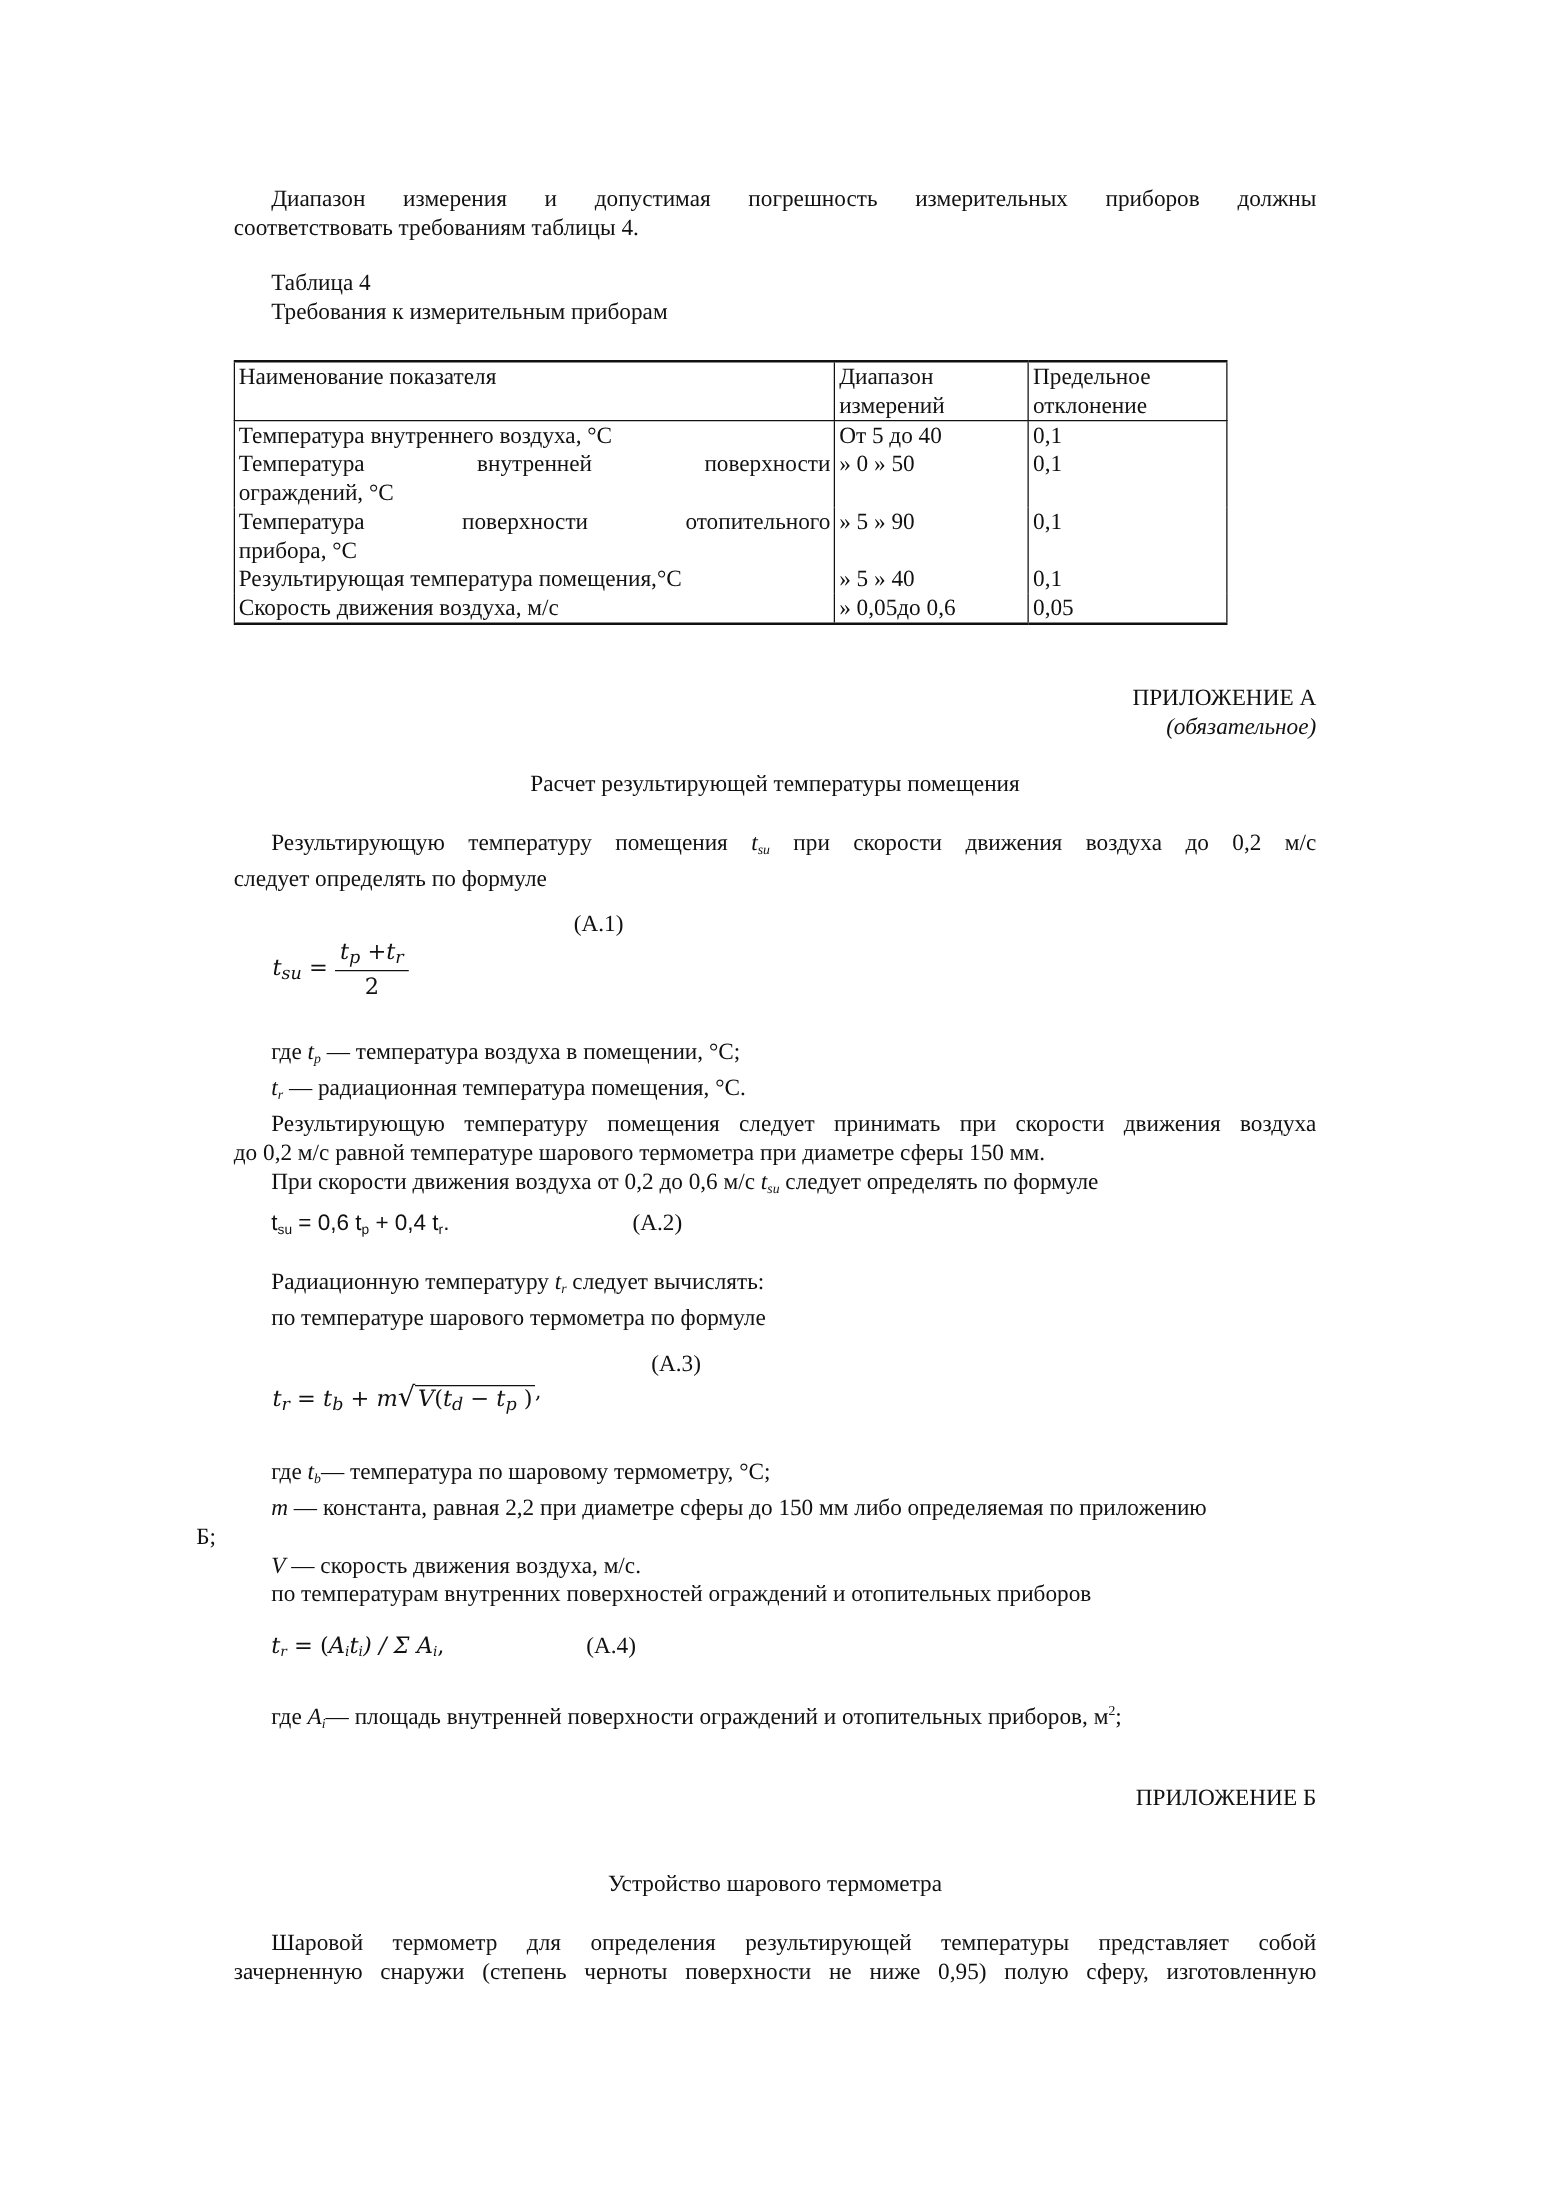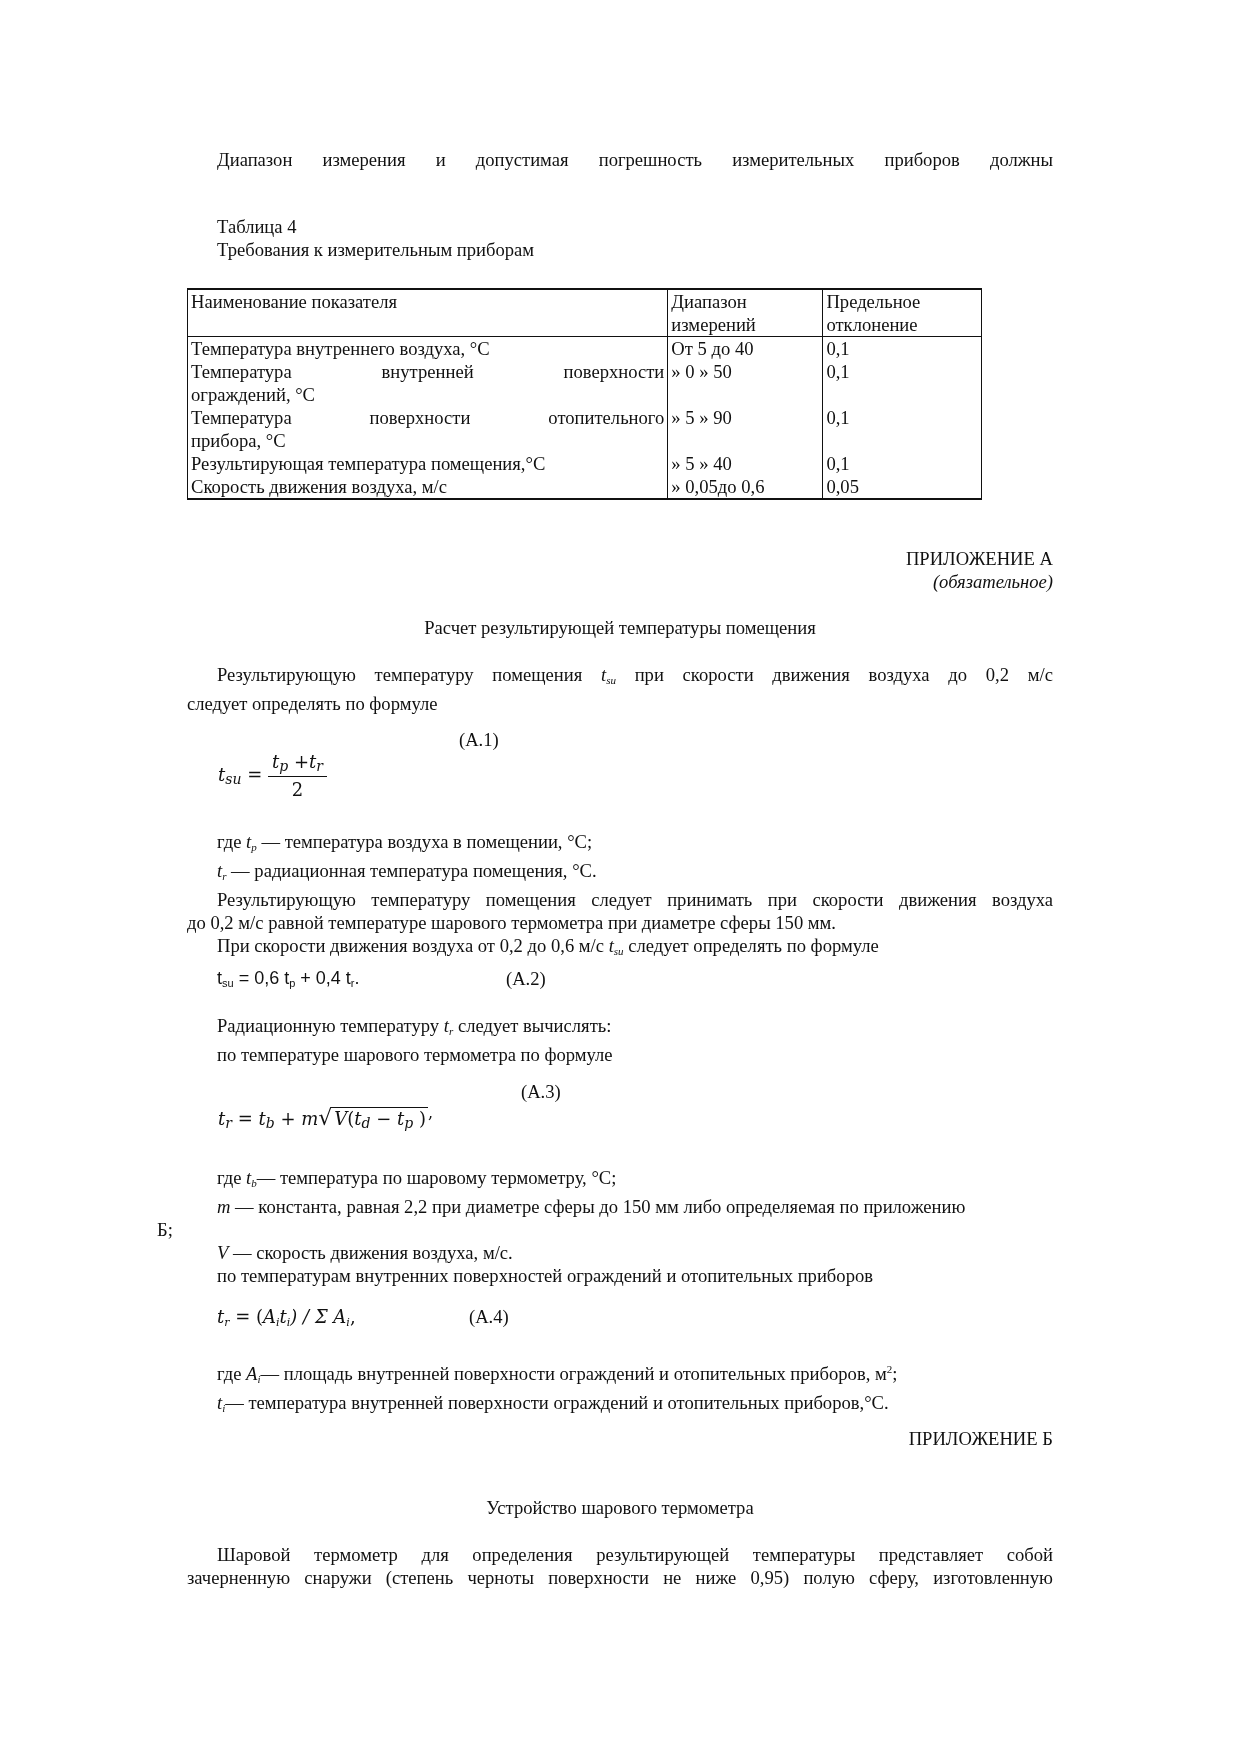--- a/index.html
+++ b/index.html
@@ -42,20 +42,21 @@
     .frac { display: inline-block; vertical-align: middle; text-align: center; }
     .frac .num { display: block; border-bottom: 1.2px solid #111; padding: 0 4px 2px 4px; }
     .frac .den { display: block; padding-top: 2px; font-style: normal; }
     .sqrt { border-top: 1.2px solid #111; padding: 0 2px; }
   </style>
 </head>
 <body>
 
 <div class="page" style="top:148px;">
   <p class="justfull ind">Диапазон измерения и допустимая погрешность измерительных приборов должны</p>
+  <p>соответствовать требованиям таблицы 4.</p>
 </div>
 
 <div class="page" style="top:215px;">
   <p class="indent-block">Таблица 4</p>
   <p class="indent-block">Требования к измерительным приборам</p>
 </div>
 
 <table class="req">
   <tbody>
       <tr class="head">
@@ -152,21 +153,20 @@
   <p class="indent-block">по температурам внутренних поверхностей ограждений и отопительных приборов</p>
 </div>
 
 <div class="abs" style="left:217px; top:1306px; font-family:'DejaVu Serif', serif; font-size:18px;">
   <i>t</i><sub class="s">r</sub><span> =  (</span><i>A</i><sub class="s">i</sub><i>t</i><sub class="s">i</sub><i>) / </i><i>Σ</i> <i>A</i><sub class="s">i</sub><span>,</span>
 </div>
 <div class="abs" style="left:469px; top:1306px;">(А.4)</div>
 
 <div class="page" style="top:1358px;">
   <p class="indent-block"><span>где </span><i>A</i><sub class="s">i</sub><span>— площадь внутренней поверхности ограждений и отопительных приборов, м</span><sup>2</sup><span>;</span></p>
-  <p class="indent-block"><i>t</i><sub class="s">i</sub><span>— температура внутренней поверхности ограждений и отопительных приборов,°С.</span></p>
 </div>
 
 <div class="page right" style="top:1427px;">
   <p>ПРИЛОЖЕНИЕ Б</p>
 </div>
 
 <div class="page center" style="top:1496px;">
   <p>Устройство шарового термометра</p>
 </div>
 

